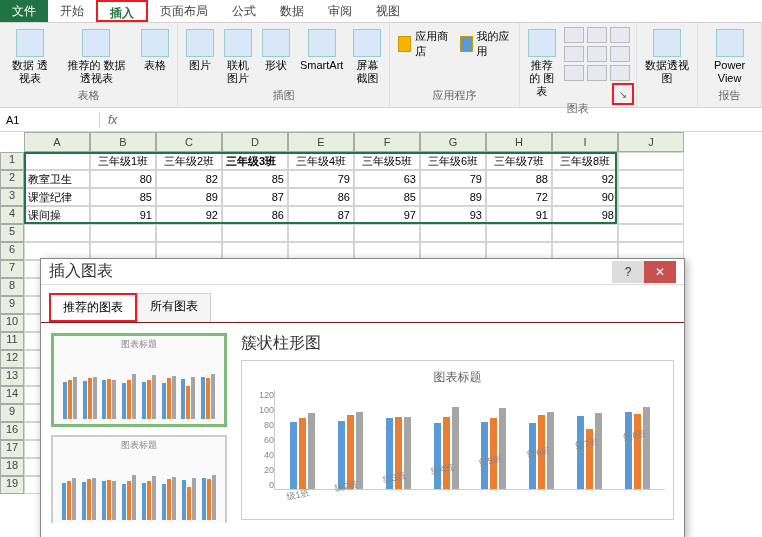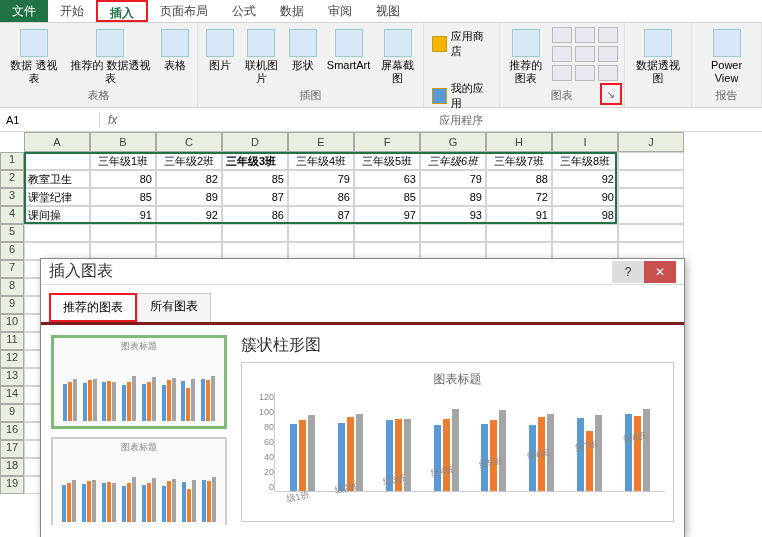--- a/index.html
+++ b/index.html
@@ -43,21 +43,21 @@
 .selection-border { position: absolute; border: 2px solid #217346; pointer-events: none; left: 24px; top: 20px; width: 593px; height: 72px; }
 
 
 .dialog { position: absolute; left: 40px; top: 258px; width: 645px; height: 280px; background: #fff; border: 1px solid #888; box-shadow: 2px 2px 8px rgba(0,0,0,.3); }
 .dialog-title { background: #fff; border-bottom: 1px solid #ddd; height: 26px; display: flex; align-items: center; padding: 0 8px; justify-content: space-between; }
 .dialog-title-text { font-size: 16px; color: #333; }
 .dialog-controls { display: flex; }
 .dialog-btn { width: 32px; height: 22px; display: flex; align-items: center; justify-content: center; cursor: pointer; }
 .dialog-btn.help { background: #ddd; color: #333; }
 .dialog-btn.close { background: #c8504e; color: #fff; }
-.dialog-tabs { display: flex; padding: 8px 8px 0 8px; border-bottom: 3px solid #7f1d1d; gap: 0; }
+.dialog-tabs { display: flex; padding: 8px 8px 0 8px; border-bottom: 1px solid #7f1d1d; gap: 0; }
 .dtab { padding: 4px 12px; border: 1px solid #ccc; border-bottom: none; font-size: 12px; cursor: pointer; background: #f5f5f5; }
 .dtab.active { background: #fff; border: 2px solid #ed1c24; }
 .dialog-body { display: flex; padding: 10px; gap: 10px; height: 210px; }
 .thumbs { width: 180px; overflow: hidden; }
 .thumb { width: 176px; height: 94px; border: 2px solid #ccc; margin-bottom: 8px; background: #fafafa; position: relative; }
 .thumb.selected { border: 3px solid #7fba7a; }
 .thumb-chart { display: flex; align-items: flex-end; justify-content: space-around; height: 60px; padding: 4px 6px; margin-top: 12px; }
 .thumb-title { text-align: center; font-size: 9px; color: #888; padding-top: 2px; }
 .bar-group { display: flex; gap: 1px; align-items: flex-end; }
 .bar { width: 4px; }
@@ -130,21 +130,21 @@
         </div>
       <div class="btn-large">
           <div class="icon"></div>
           <div class="label">屏幕截图</div>
         </div>
     </div>
     <div class="group-label">插图</div>
   </div>
   <div class="group">
     <div class="group-content">
-      <div style="display:flex;flex-direction:column;gap:18px;">
+      <div style="display:flex;flex-direction:row;gap:6px;">
         <div class="btn-text">
             <div class="mini-icon"></div>
             <span>应用商店</span>
           </div>
         <div class="btn-text">
             <div class="mini-icon" style="background:#5b9bd5;"></div>
             <span>我的应用</span>
           </div>
       </div>
     </div>
@@ -220,21 +220,21 @@
     </div>
   <div class="rows" id="rows">
       <div class="row">
         <div class="row-header">1</div>
         <div class="cell"></div>
         <div class="cell text" style="text-align: center;">三年级1班</div>
         <div class="cell text" style="text-align: center;">三年级2班</div>
         <div class="cell text" style="text-align: left; font-weight: bold;">三年级3班</div>
         <div class="cell text" style="text-align: center;">三年级4班</div>
         <div class="cell text" style="text-align: center;">三年级5班</div>
-        <div class="cell text" style="text-align: center; font-style: italic;">三年级6班</div>
+        <div class="cell text" style="text-align: center;">三年级6班</div>
         <div class="cell text" style="text-align: center;">三年级7班</div>
         <div class="cell text" style="text-align: center;">三年级8班</div>
         <div class="cell"></div>
       </div>
       <div class="row">
         <div class="row-header">2</div>
         <div class="cell text">教室卫生</div>
         <div class="cell">80</div>
         <div class="cell">82</div>
         <div class="cell">85</div>

